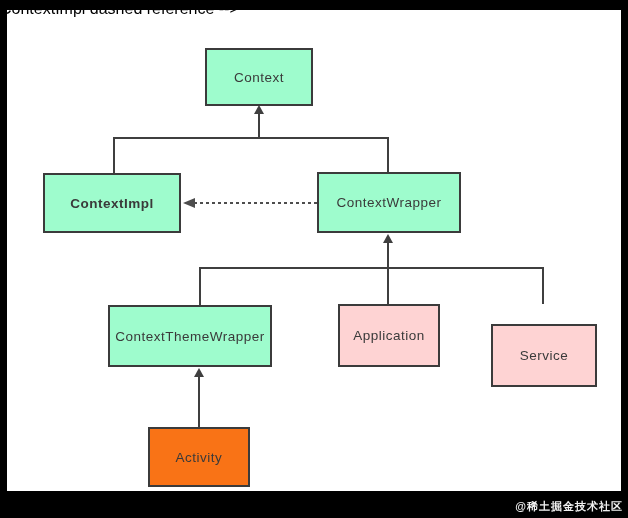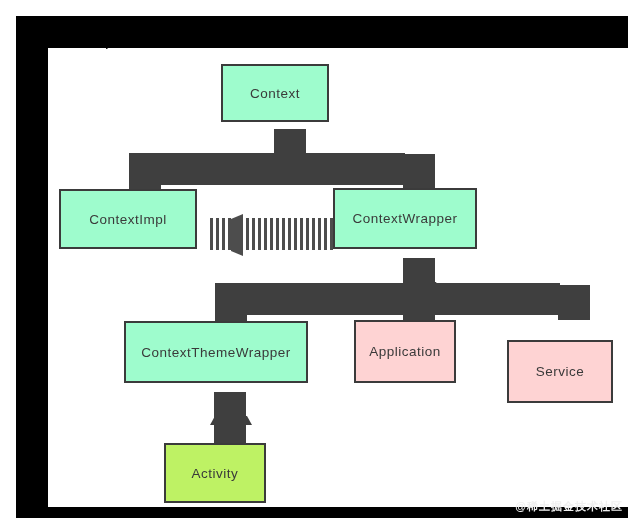--- a/index.html
+++ b/index.html
@@ -1,19 +1,19 @@
 <!DOCTYPE html>
 <html style="--line: #3f3f3f; --dash: #4d4d4d; --border: #3b3b3b; --text: #3a3a3a; --canvas: #ffffff; --frame: #000000; --wm: #f0f0f0;"><head>
 <meta charset="utf-8">
 <style>
   :root{
     --line:#3f3f3f; --dash:#4d4d4d; --border:#3b3b3b; --text:#3a3a3a;
     --frame:#000000; --canvas:#ffffff; --wm:#f0f0f0;
   }
-  *{margin:0;padding:16px;box-sizing:border-box;}
+  *{margin:0;padding:0;box-sizing:border-box;}
   html,body{width:628px;height:518px;overflow:hidden;}
   body{
     position:relative;
     background:var(--canvas);
     font-family:"Liberation Sans","DejaVu Sans",sans-serif;
   }
   .bar{position:absolute;background:var(--frame);z-index:3;}
   .node{
     position:absolute;
     border:2px solid var(--border);
@@ -70,21 +70,21 @@
 <div class="seg" style="left:199px;top:269px;width:2px;height:36px"></div>
 <div class="seg" style="left:387px;top:269px;width:2px;height:35px"></div>
 <div class="seg" style="left:542px;top:269px;width:2px;height:35px"></div>
 
 
 <div class="ah ah-up" style="left:194px;top:368px"></div>
 <div class="seg" style="left:198px;top:376px;width:2px;height:51px"></div>
 
 
 <div class="node" style="left: 205px; top: 48px; width: 108px; height: 58px; background: rgb(158, 252, 205);">Context</div>
-<div class="node" style="left: 43px; top: 173px; width: 138px; height: 60px; background: rgb(158, 252, 205);">ContextImpl</div>
+<div class="node" style="left: 43px; top: 173px; width: 138px; height: 60px; background: rgb(158, 252, 205); font-weight: bold;">ContextImpl</div>
 <div class="node" style="left: 317px; top: 172px; width: 144px; height: 61px; background: rgb(158, 252, 205); text-align: center;">ContextWrapper</div>
-<div class="node" style="left: 108px; top: 305px; width: 184px; height: 62px; background: rgb(158, 252, 205);">ContextThemeWrapper</div>
+<div class="node" style="left: 108px; top: 305px; width: 164px; height: 62px; background: rgb(158, 252, 205);">ContextThemeWrapper</div>
 <div class="node" style="left: 338px; top: 304px; width: 102px; height: 63px; background: rgb(254, 211, 211);">Application</div>
 <div class="node" style="left: 491px; top: 304px; width: 106px; height: 63px; background: rgb(254, 211, 211); margin-top: 20px;">Service</div>
-<div class="node" style="left: 148px; top: 427px; width: 102px; height: 60px; background: #bef264;">Activity</div>
+<div class="node" style="left: 148px; top: 427px; width: 102px; height: 60px; background: #f97316;">Activity</div>
 
 
 
 
 </body></html>

